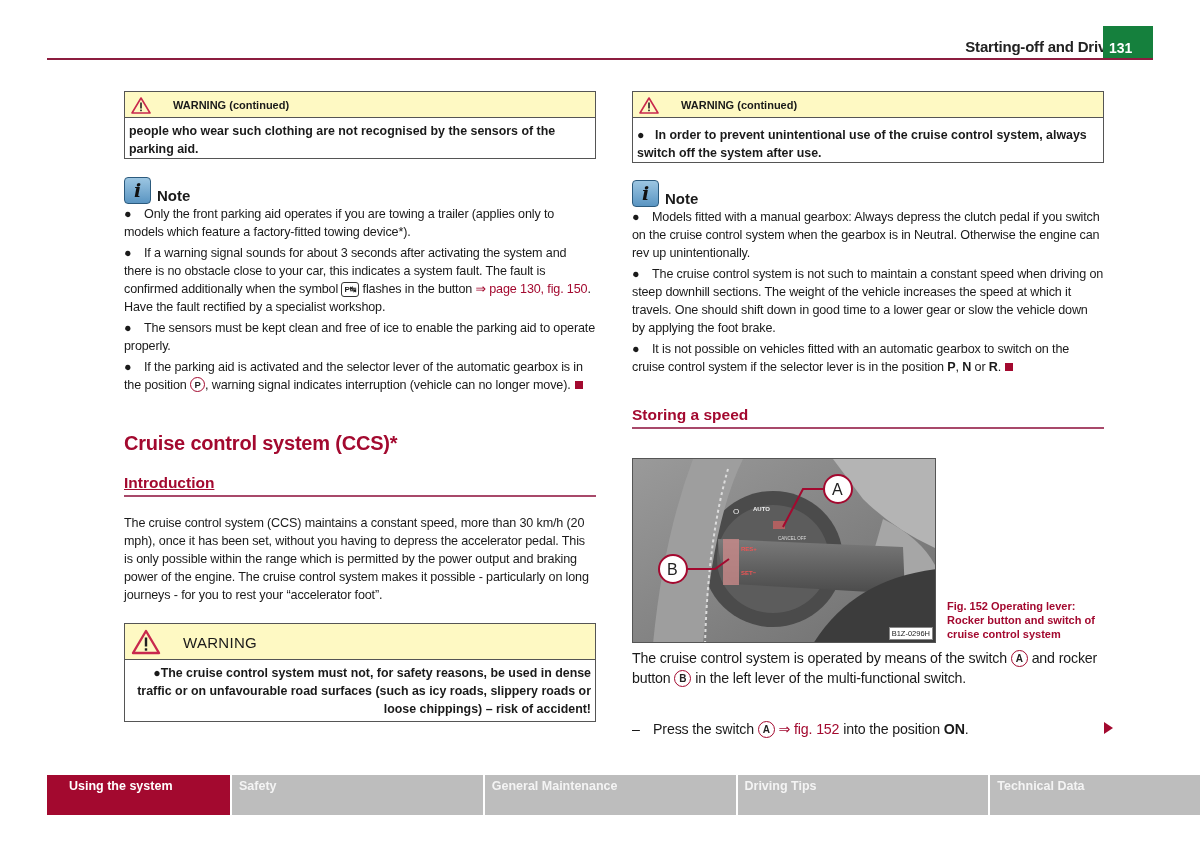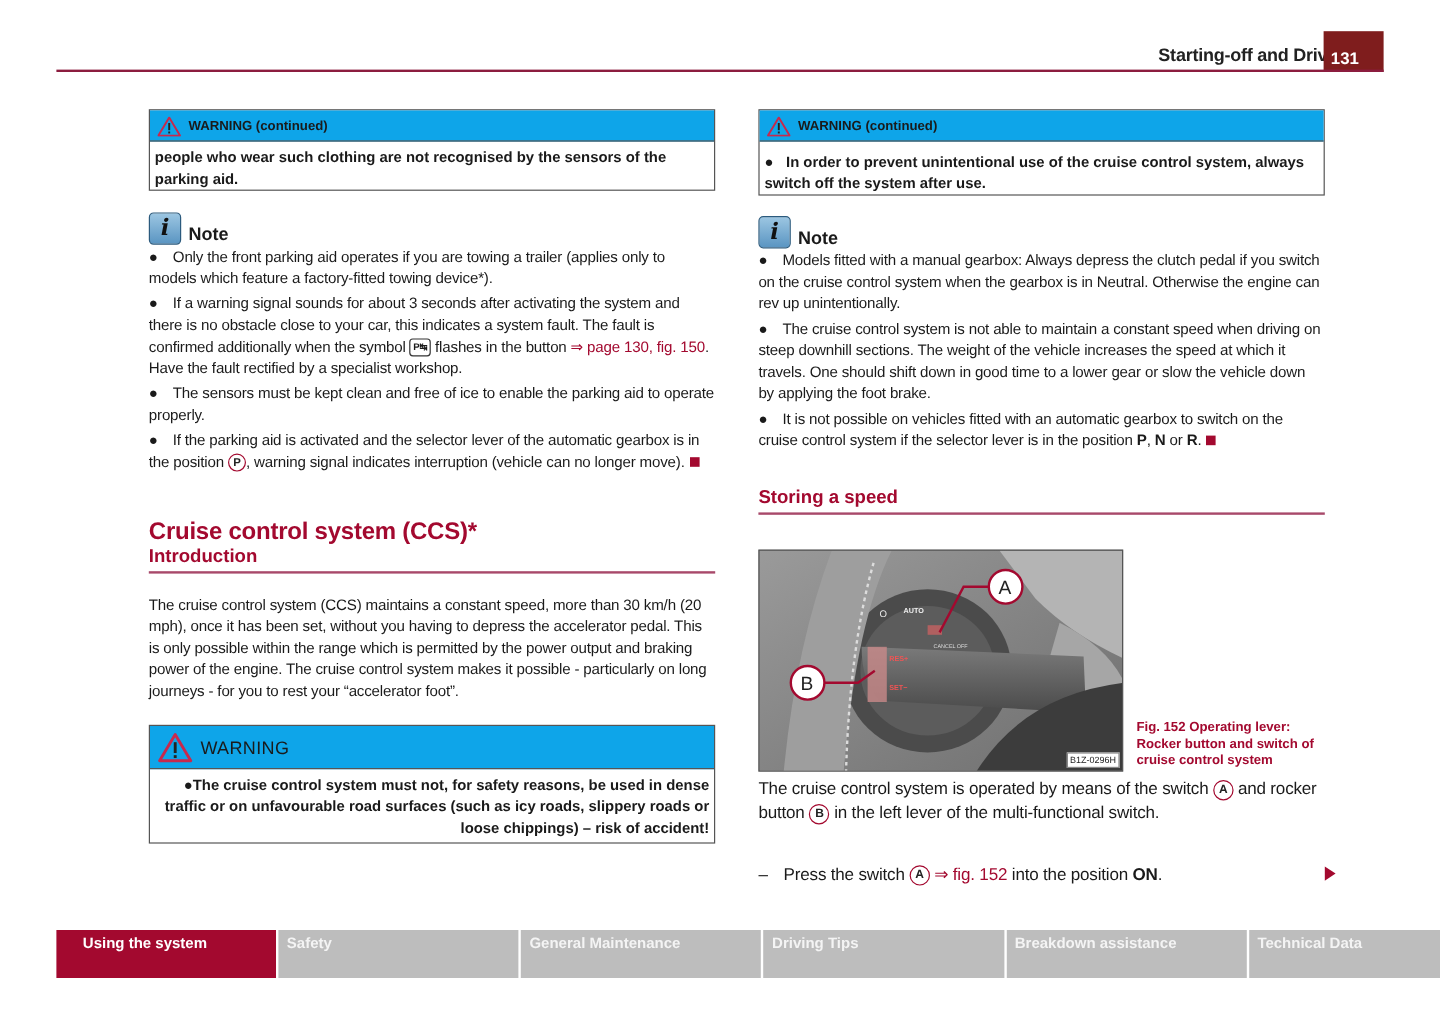--- a/index.html
+++ b/index.html
@@ -1,28 +1,28 @@
 <!DOCTYPE html>
 <html><head>
 <meta charset="utf-8">
 <style>
   * { margin: 0; padding: 0; box-sizing: border-box; }
   html, body { width: 1200px; height: 841px; background: #ffffff; overflow: hidden; }
   body { position: relative; font-family: "Liberation Sans", sans-serif; color: #1a1a1a; }
 
   .header-title { position: absolute; left: 920px; top: 38px; width: 208px; text-align: right; font-size: 15px; font-weight: bold; color: #222; letter-spacing: -0.2px; }
-  .page-num { position: absolute; left: 1103px; top: 26px; width: 50px; height: 34px; background: #7f1d1d; color: #fff; font-size: 14px; font-weight: bold; padding: 14px 16px 0 6px; }
+  .page-num { position: absolute; left: 1103px; top: 26px; width: 50px; height: 34px; background: #15803d; color: #fff; font-size: 14px; font-weight: bold; padding: 14px 16px 0 6px; }
   .header-rule { position: absolute; left: 47px; top: 58px; width: 1106px; height: 2px; background: #8c1d3f; }
 
   .col { position: absolute; width: 472px; }
   .col-left { left: 124px; top: 91px; }
   .col-right { left: 632px; top: 91px; }
 
   .warn-box { border: 1px solid #555; background: #fff; }
-  .warn-head { background: #0ea5e9; border-bottom: 1px solid #555; padding: 4px 6px 3px 6px; font-size: 11px; font-weight: bold; display: flex; align-items: center; gap: 6px; height: 26px; }
+  .warn-head { background: #fef9c3; border-bottom: 1px solid #555; padding: 4px 6px 3px 6px; font-size: 11px; font-weight: bold; display: flex; align-items: center; gap: 22px; height: 26px; }
   .warn-head.big { font-size: 15px; font-weight: normal; height: 36px; letter-spacing: 0.3px; }
   .warn-body { padding: 4px 4px 3px 4px; font-size: 12.4px; font-weight: bold; line-height: 18px; }
   .tri { display: inline-block; }
 
   .note-head { display: flex; align-items: flex-end; gap: 6px; margin-top: 0; }
   .note-icon { width: 27px; height: 27px; border-radius: 4px; background: linear-gradient(#9cc6e2, #5a95c2); border: 1px solid #2b5a7d; color: #111; font-family: "DejaVu Serif", serif; font-weight: bold; font-style: italic; font-size: 19px; text-align: center; line-height: 25px; }
   .note-label { font-size: 15px; font-weight: bold; margin-bottom: 0px; }
 
   .para { font-size: 12.6px; line-height: 18px; letter-spacing: -0.15px; }
   .bullet { margin-top: 3px; }
@@ -81,21 +81,21 @@
     <div class="para bullet">
       <span class="dot">●</span><span>The sensors must be kept clean and free of ice to enable the parking aid to operate properly.</span>
     </div>
     <div class="para bullet">
       <span class="dot">●</span><span>If the parking aid is activated and the selector lever of the automatic gearbox is in the position</span>
       <span class="circ">P</span><span>, warning signal indicates interruption (vehicle can no longer move).</span><span class="end-sq"></span>
     </div>
   </div>
 
   <div class="h1" style="margin-top:38px;">Cruise control system (CCS)*</div>
-  <div class="h2" style="">Introduction</div>
+  <div class="h2" style="margin-top:19px;text-decoration:underline;">Introduction</div>
   <div class="para" style="margin-top:17px;">The cruise control system (CCS) maintains a constant speed, more than 30 km/h (20 mph), once it has been set, without you having to depress the accelerator pedal. This is only possible within the range which is permitted by the power output and braking power of the engine. The cruise control system makes it possible - particularly on long journeys - for you to rest your “accelerator foot”.</div>
 
   <div class="warn-box" style="margin-top:19px;text-align:right;">
     <div class="warn-head big">
       <svg class="tri" width="30" height="26" viewBox="0 0 30 26">
           <path d="M15 2 L28 24 L2 24 Z" fill="none" stroke="#c8294d" stroke-width="2.4" stroke-linejoin="round"></path>
           <rect x="13.8" y="8.5" width="2.4" height="9" fill="#222"></rect>
           <rect x="13.8" y="19.3" width="2.4" height="2.4" fill="#222"></rect>
         </svg>
       <span>WARNING</span>
@@ -123,21 +123,21 @@
 
   <div style="margin-top:17px;">
     <div class="note-head">
       <div class="note-icon">i</div>
       <div class="note-label">Note</div>
     </div>
     <div class="para bullet" style="margin-top:1px;">
       <span class="dot">●</span><span>Models fitted with a manual gearbox: Always depress the clutch pedal if you switch on the cruise control system when the gearbox is in Neutral. Otherwise the engine can rev up unintentionally.</span>
     </div>
     <div class="para bullet">
-      <span class="dot">●</span><span>The cruise control system is not able to maintain a constant speed when driving on steep downhill sections. The weight of the vehicle increases the speed at which it travels. One should shift down in good time to a lower gear or slow the vehicle down by applying the foot brake.</span>
+      <span class="dot">●</span><span>The cruise control system is not such to maintain a constant speed when driving on steep downhill sections. The weight of the vehicle increases the speed at which it travels. One should shift down in good time to a lower gear or slow the vehicle down by applying the foot brake.</span>
     </div>
     <div class="para bullet">
       <span class="dot">●</span><span>It is not possible on vehicles fitted with an automatic gearbox to switch on the cruise control system if the selector lever is in the position</span>
       <b>P</b><span>, </span><b>N</b><span> or </span><b>R</b><span>.</span><span class="end-sq"></span>
     </div>
   </div>
 
   <div class="h2" style="margin-top:30px;">Storing a speed</div>
 </div>
 
@@ -194,15 +194,14 @@
   <span>into the position</span>
   <b>ON</b><span>.</span>
 </div>
 <div class="next-arrow"></div>
 
 <div class="footer">
   <div class="tab active">Using the system</div>
   <div class="tab">Safety</div>
   <div class="tab">General Maintenance</div>
   <div class="tab">Driving Tips</div>
-  <div class="tab">Breakdown assistance</div>
   <div class="tab">Technical Data</div>
 </div>
 
 </body></html>

